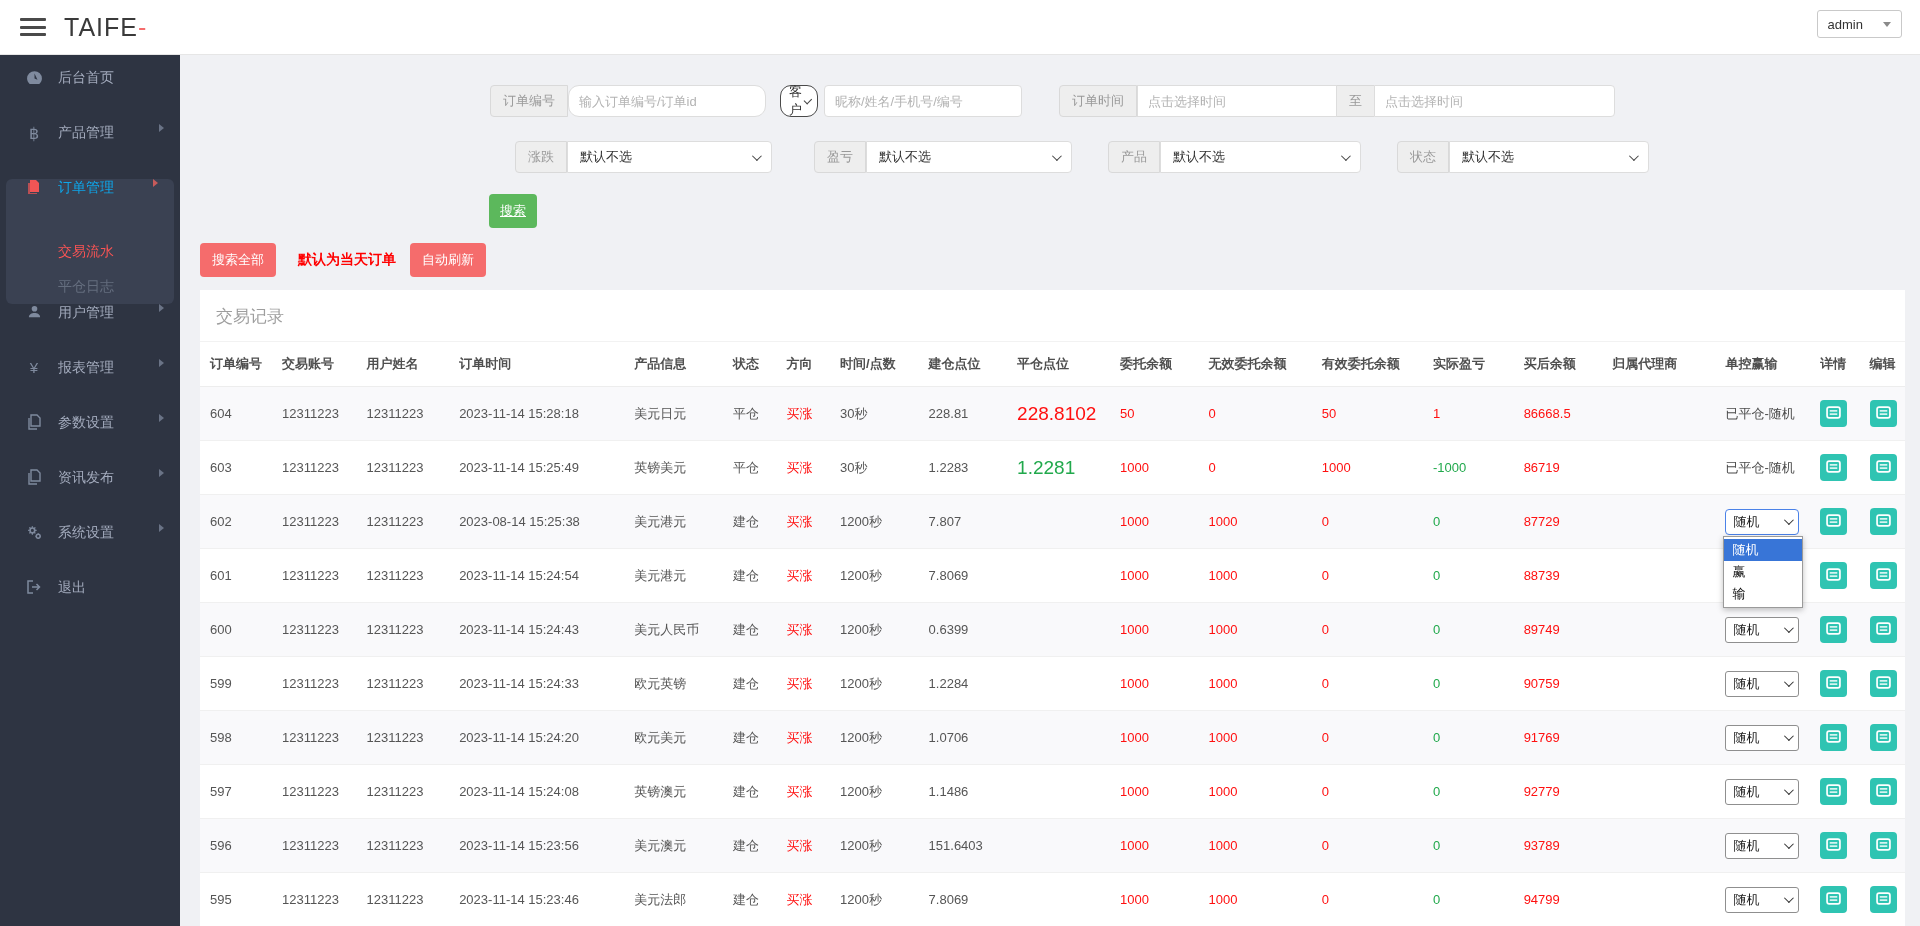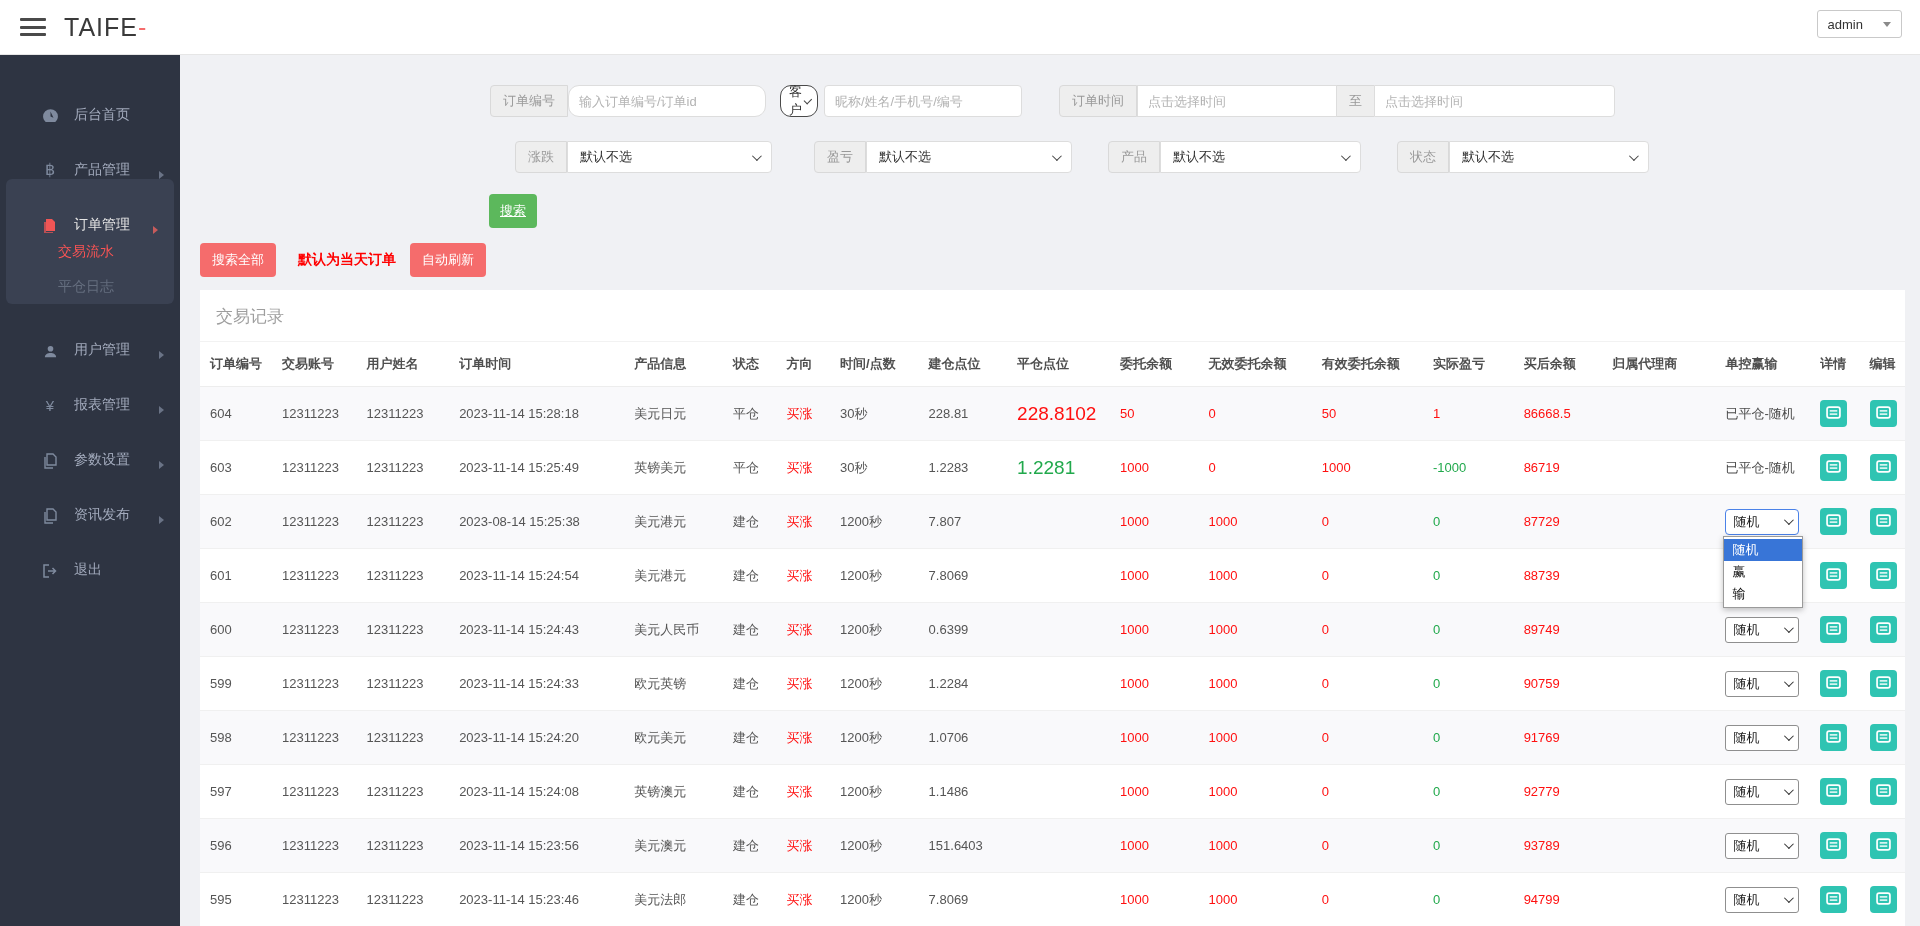--- a/index.html
+++ b/index.html
@@ -16,29 +16,29 @@
   .logo .accent { color:#f56c6c; }
   .admin-box { position:absolute; right:18px; top:10px; height:28px; padding:0 10px;
                background:#fff; border:1px solid #c9c9c9; border-radius:3px; display:flex;
                align-items:center; gap:20px; cursor:pointer; color:#333; }
   .caret-down { width:0; height:0; border-left:4px solid transparent; border-right:4px solid transparent;
                 border-top:5px solid #8a8a8a; }
 
   
   .sidebar { position:fixed; top:55px; left:0; bottom:0; width:180px; background:#2e3442; z-index:40;
              padding-top:14px; }
-  .side-item { position:relative; height:55px; display:flex; align-items:flex-end; padding-left:24px;
-               color:#a3abbd; cursor:pointer;margin-left:16px; }
+  .side-item { position:relative; height:55px; display:flex; align-items:flex-start; padding-left:24px;
+               color:#a3abbd; cursor:pointer; }
   .side-item .s-icon { width:20px; margin-right:14px; display:flex; justify-content:center; color:#7f8a9e; }
   .side-item .s-label { font-size:14px; }
   .side-caret { position:absolute; right:16px; width:0; height:0; border-top:4px solid transparent;
                 border-bottom:4px solid transparent; border-left:5px solid #6a7386; }
   .side-group { background:#3a4152; border-radius:6px; margin:0 6px; }
   .side-group .side-item { padding-left:18px; }
-  .side-group .parent .s-label { color:#e5e5e5; }
+  .side-group .parent .s-label { color:#0ea5e9; }
   .side-sub { height:35px; display:flex; align-items:center; padding-left:52px; font-size:14px;
               color:#646d7e; cursor:pointer; }
   .side-sub.active { color:#fb5454; }
   .side-group .parent .s-icon { color:#f05555; }
 
   
   .content { position:absolute; top:55px; left:180px; width:1740px; }
 
   .filter-row { display:flex; align-items:center; }
   .filter-row.r1 { margin:30px 0 0 310px; }
@@ -174,20 +174,32 @@
     <span class="side-caret"></span>
   </div>
   <div class="side-item">
     <span class="s-icon">
       <svg width="16" height="16" viewBox="0 0 16 16">
           <path d="M5 1h6l3 3v8H5z" fill="none" stroke="currentColor" stroke-width="1.4"></path>
           <path d="M3 4v11h8" fill="none" stroke="currentColor" stroke-width="1.4"></path>
         </svg>
     </span>
     <span class="s-label">资讯发布</span>
+    <span class="side-caret"></span>
+  </div>
+  <div class="side-item">
+    <span class="s-icon">
+      <svg width="17" height="17" viewBox="0 0 16 16">
+          <circle cx="6" cy="6" r="2.2" fill="none" stroke="currentColor" stroke-width="1.5"></circle>
+          <path d="M6 2v1.5M6 8.5V10M2 6h1.5M8.5 6H10M3.2 3.2l1 1M7.8 7.8l1 1M8.8 3.2l-1 1M4.2 7.8l-1 1" stroke="currentColor" stroke-width="1.2"></path>
+          <circle cx="11.5" cy="11.5" r="1.8" fill="none" stroke="currentColor" stroke-width="1.4"></circle>
+          <path d="M11.5 8.8v1M11.5 12.9v1M8.8 11.5h1M12.9 11.5h1" stroke="currentColor" stroke-width="1.1"></path>
+        </svg>
+    </span>
+    <span class="s-label">系统设置</span>
     <span class="side-caret"></span>
   </div>
   <div class="side-item">
     <span class="s-icon">
       <svg width="16" height="16" viewBox="0 0 16 16">
           <path d="M7 2H2v12h5" fill="none" stroke="currentColor" stroke-width="1.5"></path>
           <path d="M6 8h7M10.5 5l3 3-3 3" fill="none" stroke="currentColor" stroke-width="1.5"></path>
         </svg>
     </span>
     <span class="s-label">退出</span>

